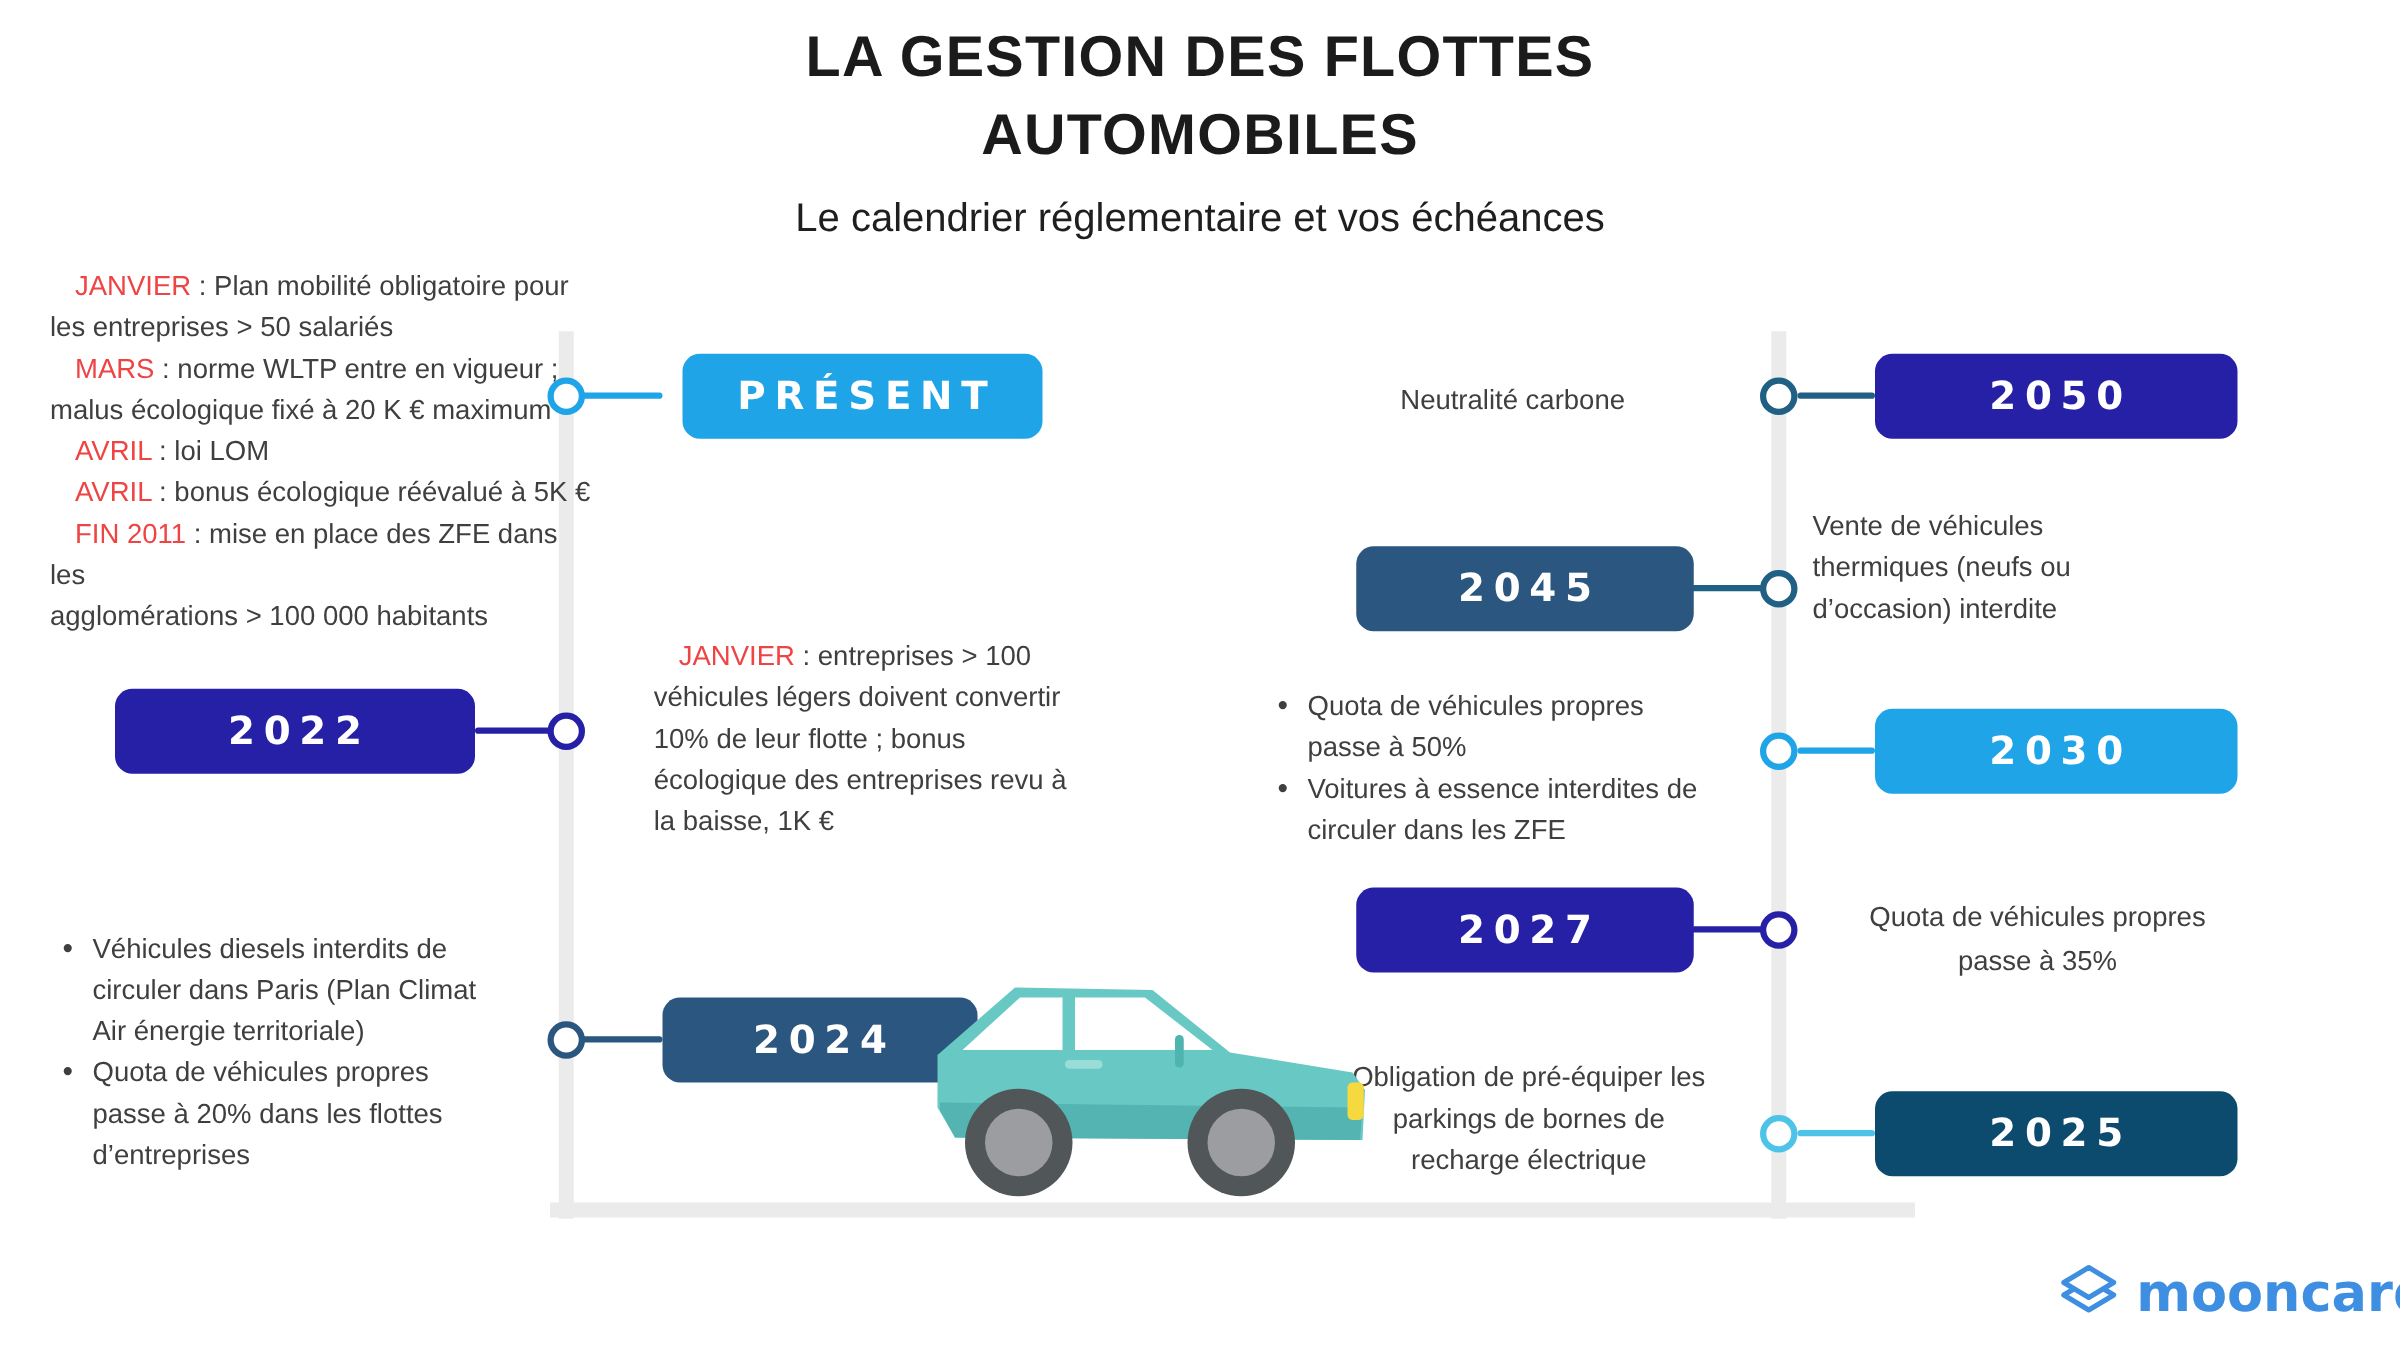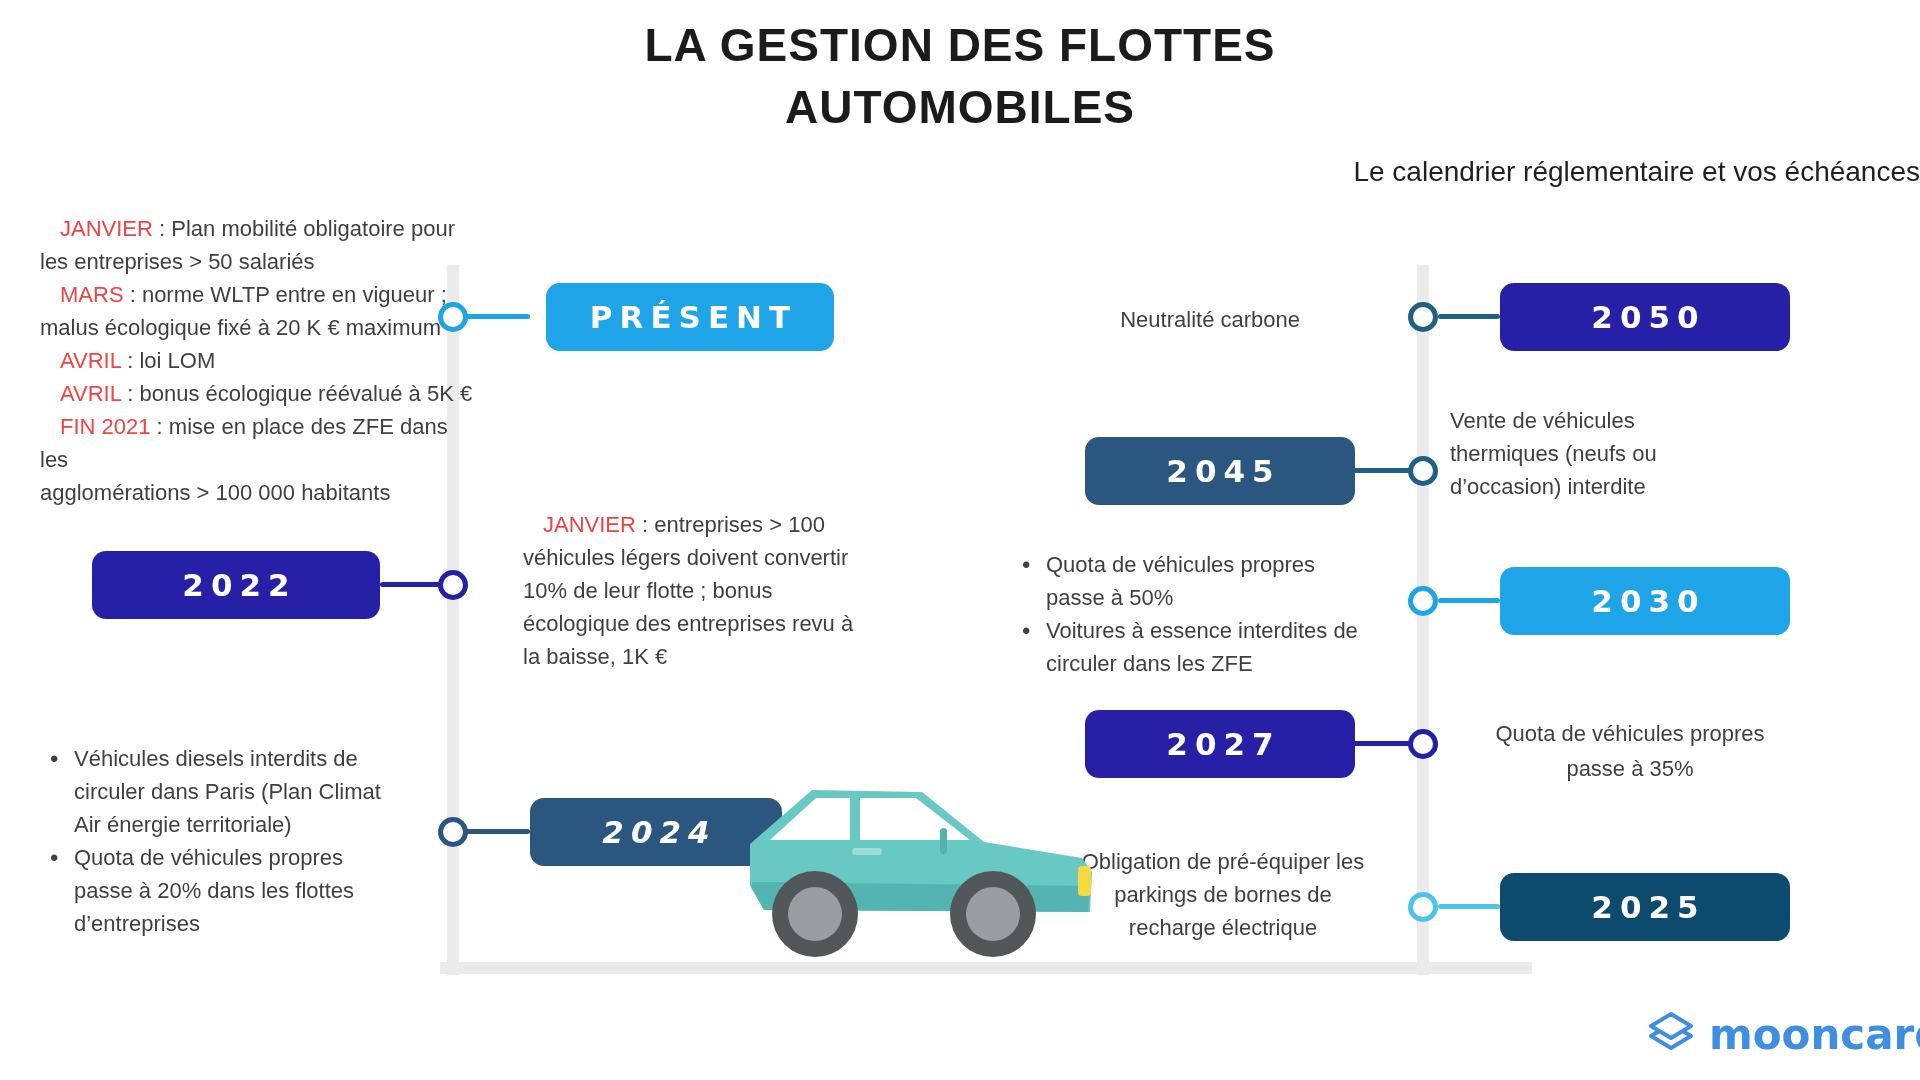--- a/index.html
+++ b/index.html
@@ -5,22 +5,22 @@
   html,body{margin:0;padding:0;background:#fff;}
   #canvas{position:relative;width:1920px;height:1080px;background:#ffffff;overflow:hidden;
           font-family:"Liberation Sans",sans-serif;color:#3f3f3f;}
   :root{
     --bright:#1fa4e8; --navy:#2620a6; --steel:#2b567f; --tealline:#206084; --cyan:#4ec3e8;
     --frame:#ebebeb; --txt:#3f3f3f; --title:#1b1b1b; --brand:#3e8fe1;
   }
   
   .title{position:absolute;left:0;top:14px;width:100%;text-align:center;
          font-weight:800;font-size:46px;line-height:62px;letter-spacing:1px;color:var(--title);}
-  .subtitle{position:absolute;left:0;top:156px;width:100%;text-align:right;
-            font-size:28px;color:#1f1f1f;}
+  .subtitle{position:absolute;left:0;top:156px;width:100%;text-align:center;
+            font-size:32px;color:#1f1f1f;}
   
   .spine{position:absolute;top:265px;height:710px;width:12px;background:var(--frame);}
   .spine-left{left:447px;} .spine-right{left:1417px;}
   .baseline{position:absolute;left:440px;top:962px;width:1092px;height:12px;background:var(--frame);}
   
   .badge{position:absolute;height:68px;border-radius:14px;display:flex;align-items:center;justify-content:center;}
   .badge span{color:#fff;font-family:"DejaVu Sans",sans-serif;font-weight:bold;font-size:31px;
               letter-spacing:7px;padding-left:7px;white-space:nowrap;}
   .line{position:absolute;height:5px;border-radius:3px;}
   .dot{position:absolute;width:20px;height:20px;border:5px solid #000;border-radius:50%;background:#fff;}
@@ -94,21 +94,21 @@
       <div class="ms ms-y2022">
         <div class="line" style="background: rgb(38, 32, 166);"></div>
         <div class="dot" style="border-color: rgb(38, 32, 166);"></div>
         <div class="badge" style="background: rgb(38, 32, 166);">
           <span>2022</span>
         </div>
       </div>
       <div class="ms ms-y2024">
         <div class="line" style="background: rgb(43, 86, 127);"></div>
         <div class="dot" style="border-color: rgb(43, 86, 127);"></div>
-        <div class="badge" style="background: rgb(43, 86, 127); font-style: italic;">
+        <div class="badge" style="background: rgb(43, 86, 127);">
           <span>2024</span>
         </div>
       </div>
       <div class="ms ms-y2050">
         <div class="line" style="background: rgb(32, 96, 132);"></div>
         <div class="dot" style="border-color: rgb(32, 96, 132);"></div>
         <div class="badge" style="background: rgb(38, 32, 166);">
           <span>2050</span>
         </div>
       </div>
@@ -135,21 +135,21 @@
       </div>
       <div class="ms ms-y2025">
         <div class="line" style="background: rgb(78, 195, 232);"></div>
         <div class="dot" style="border-color: rgb(78, 195, 232);"></div>
         <div class="badge" style="background: #0c4a6e;">
           <span>2025</span>
         </div>
       </div>
     </div>
 
-  <div class="note" id="note-present"><b>JANVIER</b> : Plan mobilité obligatoire pour<br>les entreprises &gt; 50 salariés<br><b>MARS</b> : norme WLTP entre en vigueur ;<br>malus écologique fixé à 20 K € maximum<br><b>AVRIL</b> : loi LOM<br><b>AVRIL</b> : bonus écologique réévalué à 5K €<br><b>FIN 2021</b> : mise en place des ZFE dans les<br>agglomérations &gt; 100 000 habitants</div>
+  <div class="note" id="note-present"><b>JANVIER</b> : Plan mobilité obligatoire pour<br>les entreprises &gt; 50 salariés<br><b>MARS</b> : norme WLTP entre en vigueur ;<br>malus écologique fixé à 20 K € maximum<br><b>AVRIL</b> : loi LOM<br><b>AVRIL</b> : bonus écologique réévalué à 5K €<br><b>FIN 2011</b> : mise en place des ZFE dans les<br>agglomérations &gt; 100 000 habitants</div>
   <div class="note" id="note-2022"><b>JANVIER</b> : entreprises &gt; 100<br>véhicules légers doivent convertir<br>10% de leur flotte ; bonus<br>écologique des entreprises revu à<br>la baisse, 1K €</div>
   <div class="note" id="bullets-2024">
       <div class="bullet">
         <span class="bdot">•</span>
         <div class="btxt">Véhicules diesels interdits de<br>circuler dans Paris (Plan Climat<br>Air énergie territoriale)</div>
       </div>
       <div class="bullet">
         <span class="bdot">•</span>
         <div class="btxt">Quota de véhicules propres<br>passe à 20% dans les flottes<br>d’entreprises</div>
       </div>

